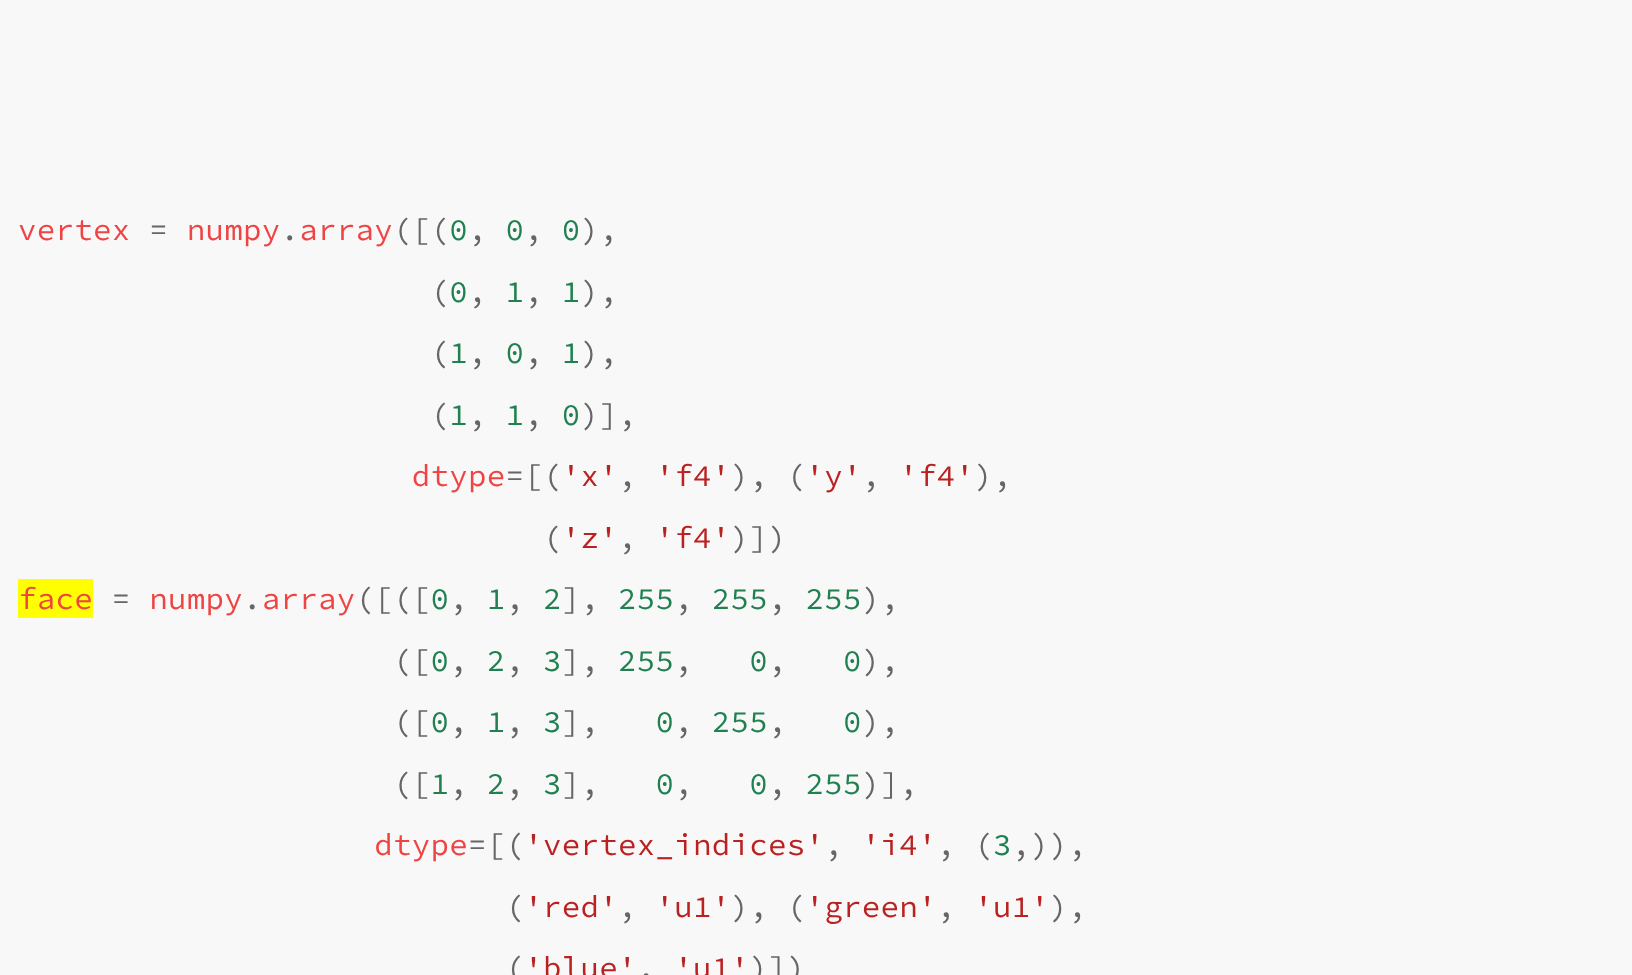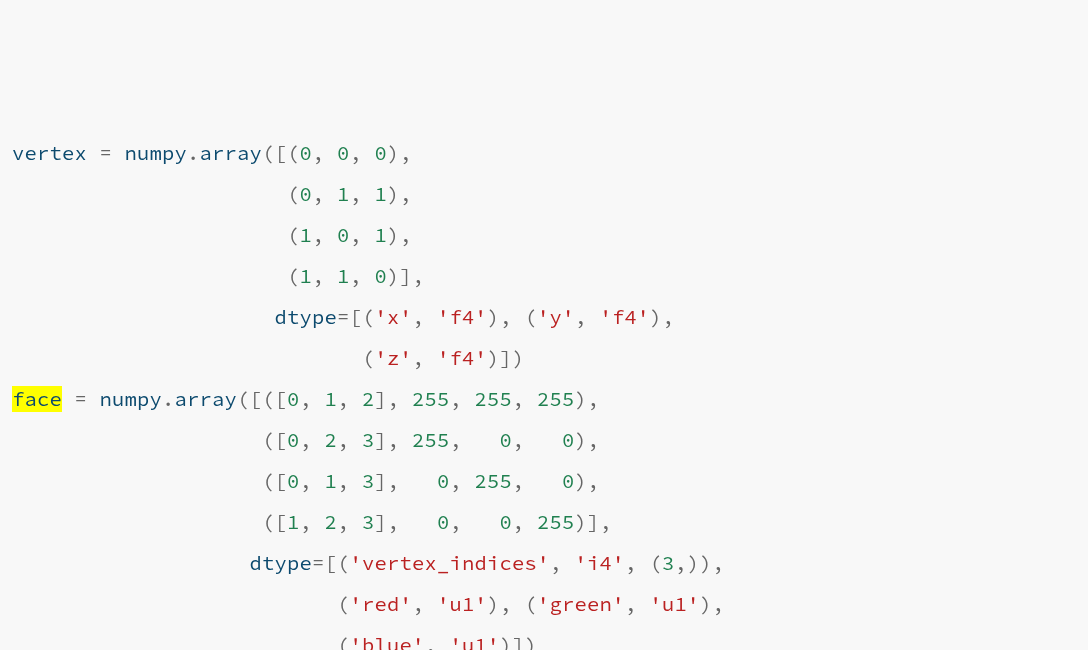--- a/index.html
+++ b/index.html
@@ -6,21 +6,21 @@
     margin: 0;
     padding: 10px 12px;
     background: #f8f8f8;
     font-family: "Source Code Pro", "DejaVu Sans Mono", "Menlo", "Consolas", monospace;
     font-size: 20.5px;
     line-height: 41px;
     color: #333;
     white-space: pre;
     letter-spacing: 0.2px;
   }
-  .n { color: #0c4a6e; }              
+  .n { color: #ef4444; }              
   .op { color: #666; }             
   .num { color: #208050; }         
   .s { color: #ba2121; }           
   .hl { background: #ffff00; text-align: right; }     
 </style>
 </head>
 <body>
 
 
 <div id="code-block"><div><span class="n">vertex</span><span> </span><span class="op">=</span><span> </span><span class="n">numpy</span><span class="op">.</span><span class="n">array</span><span class="op">([(</span><span class="num">0</span><span class="op">,</span><span> </span><span class="num">0</span><span class="op">,</span><span> </span><span class="num">0</span><span class="op">),</span></div><div><span>                      </span><span class="op">(</span><span class="num">0</span><span class="op">,</span><span> </span><span class="num">1</span><span class="op">,</span><span> </span><span class="num">1</span><span class="op">),</span></div><div><span>                      </span><span class="op">(</span><span class="num">1</span><span class="op">,</span><span> </span><span class="num">0</span><span class="op">,</span><span> </span><span class="num">1</span><span class="op">),</span></div><div><span>                      </span><span class="op">(</span><span class="num">1</span><span class="op">,</span><span> </span><span class="num">1</span><span class="op">,</span><span> </span><span class="num">0</span><span class="op">)],</span></div><div><span>                     </span><span class="n">dtype</span><span class="op">=[(</span><span class="s">'x'</span><span class="op">,</span><span> </span><span class="s">'f4'</span><span class="op">),</span><span> </span><span class="op">(</span><span class="s">'y'</span><span class="op">,</span><span> </span><span class="s">'f4'</span><span class="op">),</span></div><div><span>                            </span><span class="op">(</span><span class="s">'z'</span><span class="op">,</span><span> </span><span class="s">'f4'</span><span class="op">)])</span></div><div><span class="n hl">face</span><span> </span><span class="op">=</span><span> </span><span class="n">numpy</span><span class="op">.</span><span class="n">array</span><span class="op">([([</span><span class="num">0</span><span class="op">,</span><span> </span><span class="num">1</span><span class="op">,</span><span> </span><span class="num">2</span><span class="op">],</span><span> </span><span class="num">255</span><span class="op">,</span><span> </span><span class="num">255</span><span class="op">,</span><span> </span><span class="num">255</span><span class="op">),</span></div><div><span>                    </span><span class="op">([</span><span class="num">0</span><span class="op">,</span><span> </span><span class="num">2</span><span class="op">,</span><span> </span><span class="num">3</span><span class="op">],</span><span> </span><span class="num">255</span><span class="op">,</span><span>   </span><span class="num">0</span><span class="op">,</span><span>   </span><span class="num">0</span><span class="op">),</span></div><div><span>                    </span><span class="op">([</span><span class="num">0</span><span class="op">,</span><span> </span><span class="num">1</span><span class="op">,</span><span> </span><span class="num">3</span><span class="op">],</span><span>   </span><span class="num">0</span><span class="op">,</span><span> </span><span class="num">255</span><span class="op">,</span><span>   </span><span class="num">0</span><span class="op">),</span></div><div><span>                    </span><span class="op">([</span><span class="num">1</span><span class="op">,</span><span> </span><span class="num">2</span><span class="op">,</span><span> </span><span class="num">3</span><span class="op">],</span><span>   </span><span class="num">0</span><span class="op">,</span><span>   </span><span class="num">0</span><span class="op">,</span><span> </span><span class="num">255</span><span class="op">)],</span></div><div><span>                   </span><span class="n">dtype</span><span class="op">=[(</span><span class="s">'vertex_indices'</span><span class="op">,</span><span> </span><span class="s">'i4'</span><span class="op">,</span><span> </span><span class="op">(</span><span class="num">3</span><span class="op">,)),</span></div><div><span>                          </span><span class="op">(</span><span class="s">'red'</span><span class="op">,</span><span> </span><span class="s">'u1'</span><span class="op">),</span><span> </span><span class="op">(</span><span class="s">'green'</span><span class="op">,</span><span> </span><span class="s">'u1'</span><span class="op">),</span></div><div><span>                          </span><span class="op">(</span><span class="s">'blue'</span><span class="op">,</span><span> </span><span class="s">'u1'</span><span class="op">)])</span></div></div>

